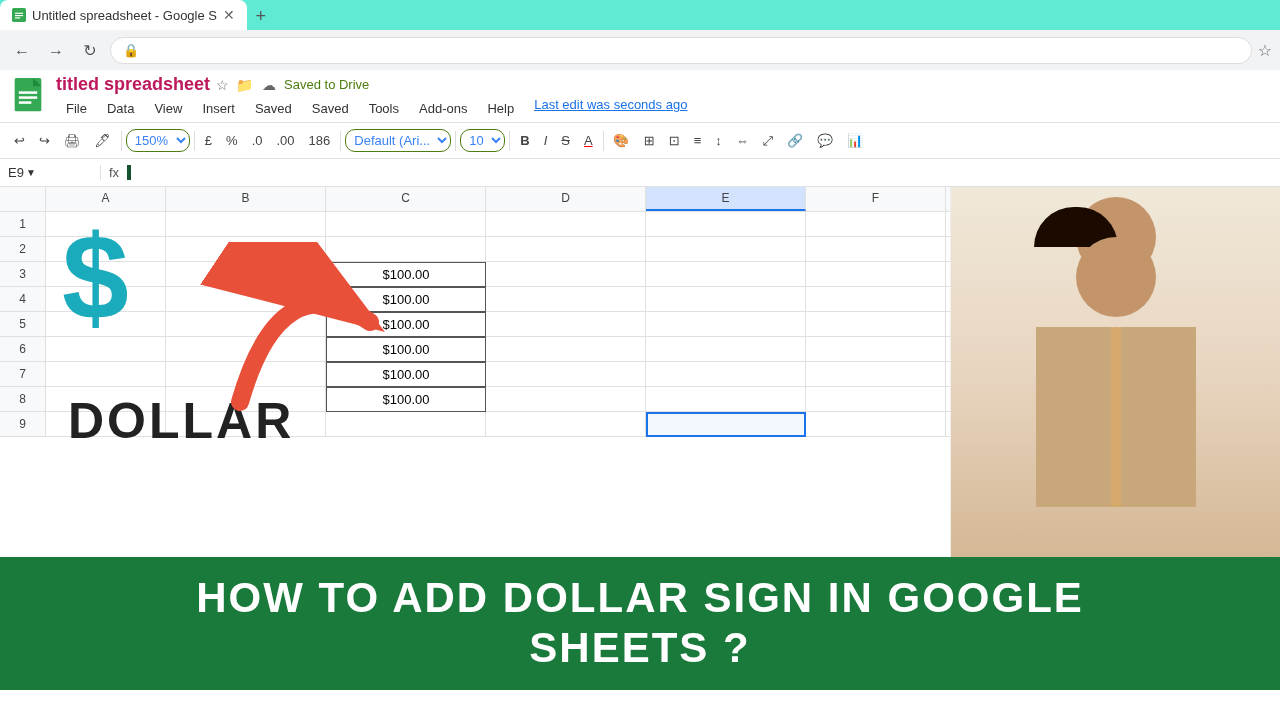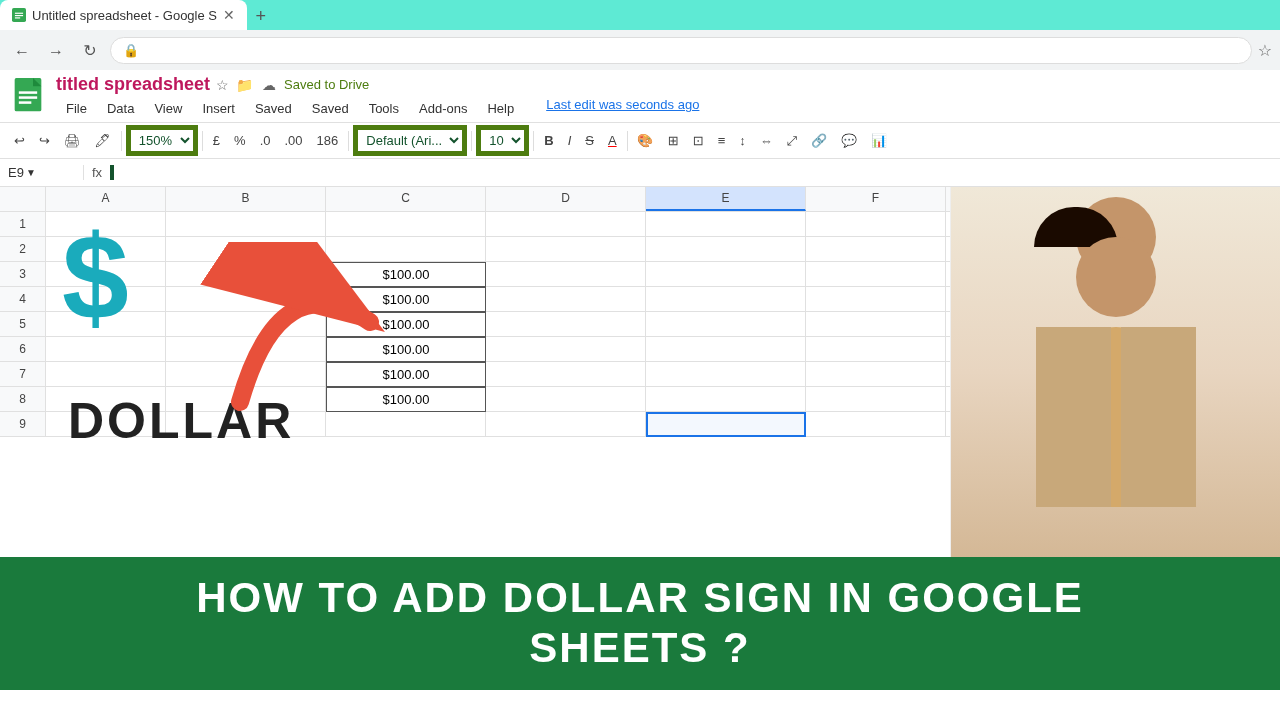--- a/index.html
+++ b/index.html
@@ -19,34 +19,34 @@
     .sheets-header { background: #fff; padding: 4px 8px 0 8px; display: flex; align-items: center; gap: 8px; border-bottom: 1px solid #e0e0e0; }
     .sheets-logo-svg { width: 40px; height: 40px; }
     .doc-title-area { display: flex; flex-direction: column; flex: 1; }
     .doc-title-row { display: flex; align-items: center; gap: 6px; }
     .doc-title { font-size: 18px; color: #be185d; font-weight: 700; }
     .doc-icons { display: flex; gap: 8px; align-items: center; color: #666; font-size: 14px; }
     .saved-status { font-size: 13px; color: #4d7c0f; display: flex; align-items: center; gap: 4px; }
 
     .menu-bar { display: flex; gap: 0; padding: 2px 0; }
     .menu-item { padding: 4px 10px; font-size: 13px; color: #333; cursor: pointer; border-radius: 4px; }
-    .last-edit { font-size: 13px; color: #1a73e8; margin-left: 22px; text-decoration: underline; cursor: pointer; }
+    .last-edit { font-size: 13px; color: #1a73e8; margin-left: 10px; text-decoration: underline; cursor: pointer; }
 
     
     .toolbar { display: flex; align-items: center; padding: 2px 8px; border-bottom: 1px solid #e0e0e0; gap: 2px; background: #fff; flex-wrap: nowrap; min-height: 36px; }
     .tb-btn { padding: 3px 6px; border: none; background: none; cursor: pointer; border-radius: 3px; font-size: 13px; color: #444; display: flex; align-items: center; }
     .tb-separator { width: 1px; height: 20px; background: #ddd; margin: 0 2px; }
-    .tb-select { border: 5px solid #4d7c0f; border-radius: 0; padding: 2px 4px; font-size: 13px; color: #14532d; background: #fff; cursor: pointer; }
+    .tb-select { border: 1px solid #4d7c0f; border-radius: 10px; padding: 2px 4px; font-size: 13px; color: #3b82f6; background: #fff; cursor: pointer; }
     .font-bold { font-weight: bold; }
     .font-italic { font-style: italic; }
     .font-strike { text-decoration: line-through; }
 
     
     .formula-bar { display: flex; align-items: center; border-bottom: 1px solid #e0e0e0; height: 28px; background: #fff; }
-    .cell-ref { width: 84px; border-right: 1px solid #e0e0e0; padding: 0 8px; font-size: 13px; color: #333; display: flex; align-items: center; gap: 2px; }
+    .cell-ref { width: 101px; border-right: 1px solid #e0e0e0; padding: 0 8px; font-size: 13px; color: #333; display: flex; align-items: center; gap: 2px; }
     .fx-icon { padding: 0 8px; color: #555; font-size: 13px; border-right: 4px solid #14532d; }
     .formula-input { flex: 1; padding: 0 8px; font-size: 13px; color: #333; }
     .col-headers { display: flex; background: #f8f9fa; border-bottom: 1px solid #e0e0e0; }
     .row-num-header { width: 46px; min-width: 46px; border-right: 1px solid #e0e0e0; background: #f8f9fa; }
     .col-header { border-right: 1px solid #e0e0e0; text-align: center; font-size: 12px; color: #444; padding: 4px 0; background: #f8f9fa; }
 
     .spreadsheet-rows { display: flex; flex-direction: column; }
     .spreadsheet-row { display: flex; align-items: stretch; }
     .row-num { width: 46px; min-width: 46px; border-right: 1px solid #e0e0e0; border-bottom: 1px solid #e0e0e0; text-align: center; font-size: 12px; color: #444; padding: 4px 0; background: #f8f9fa; display: flex; align-items: center; justify-content: center; }
     .cell { border-right: 1px solid #e0e0e0; border-bottom: 1px solid #e0e0e0; font-size: 13px; padding: 2px 4px; min-height: 25px; display: flex; align-items: center; background: #fff; }

